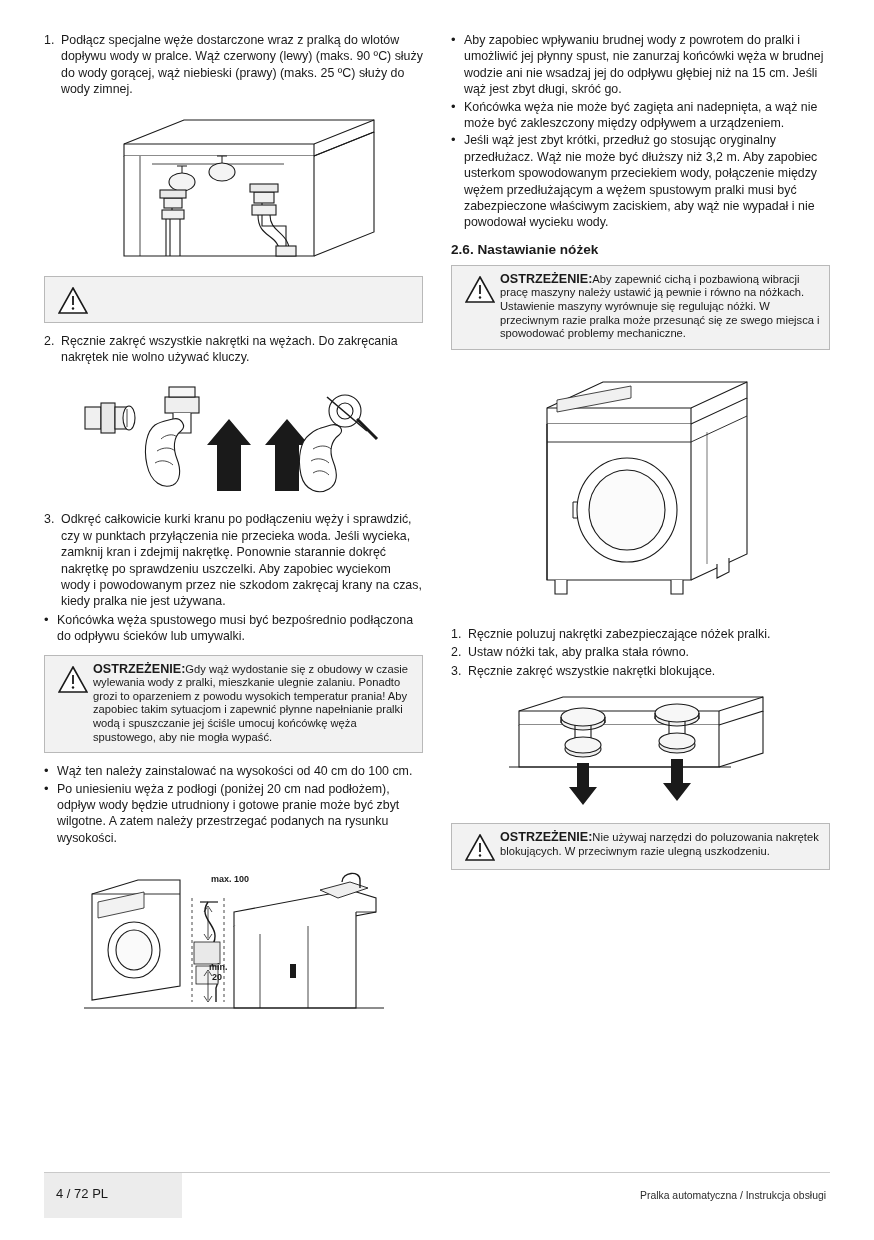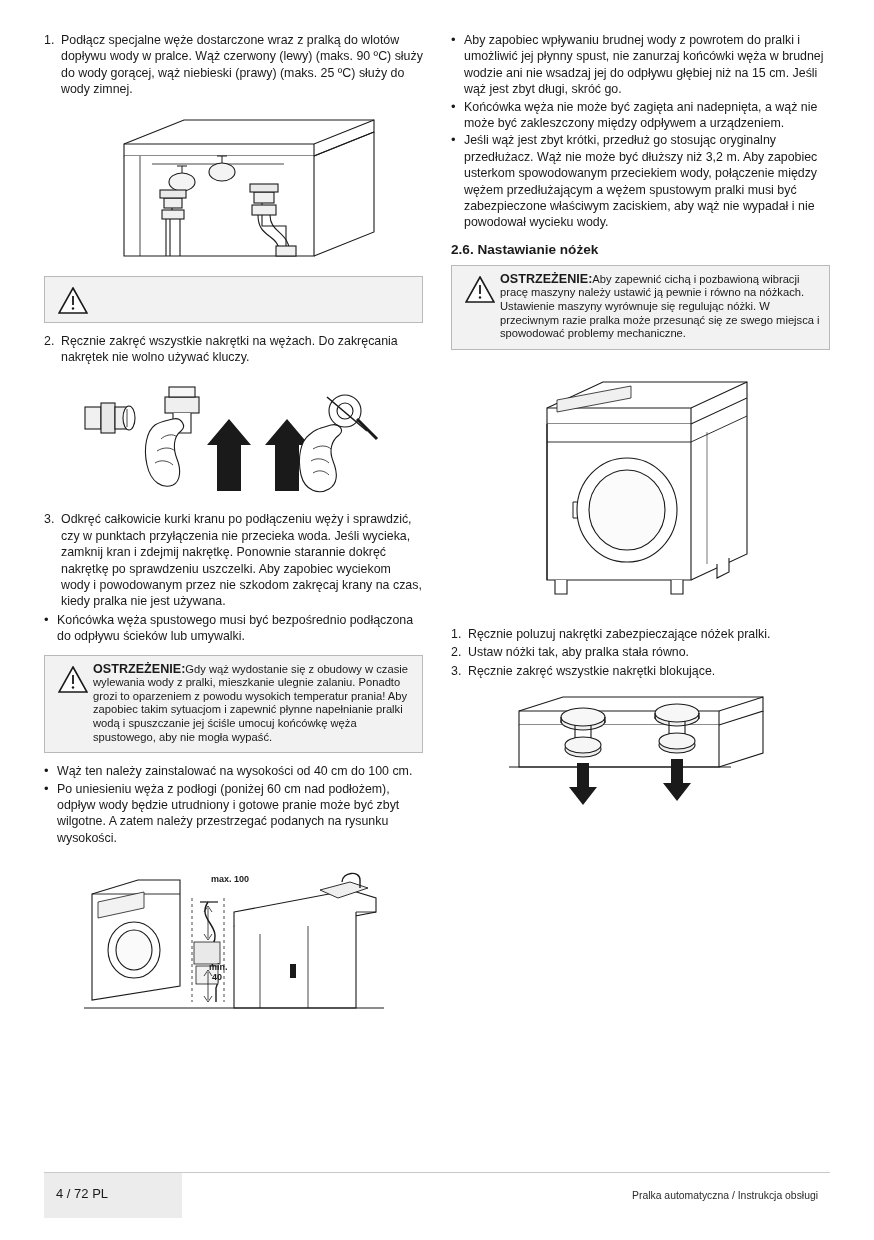--- a/index.html
+++ b/index.html
@@ -98,21 +98,21 @@
     width: 138px; height: 45px;
     background: #ececec;
   }
   .footer-left {
     position: absolute;
     left: 56px; top: 1186px;
     font-size: 13px;
   }
   .footer-right {
     position: absolute;
-    right: 56px; top: 1190px;
+    right: 48px; top: 1190px;
     font-size: 10.4px;
     color: #2b2b2b;
   }
   .lbl { font-size: 9px; font-weight: bold; }
 </style>
 </head>
 <body>
 
 <div class="page">
 
@@ -234,21 +234,21 @@
         </div>
         <div class="body"><span class="lead">OSTRZEŻENIE:</span><span>Gdy wąż wydostanie się z obudowy w czasie wylewania wody z pralki, mieszkanie ulegnie zalaniu. Ponadto grozi to oparzeniem z powodu wysokich temperatur prania! Aby zapobiec takim sytuacjom i zapewnić płynne napełnianie pralki wodą i spuszczanie jej ściśle umocuj końcówkę węża spustowego, aby nie mogła wypaść.</span></div>
       </div>
 
       <div class="bullet-item">
         <div class="dot">•</div>
         <div class="txt">Wąż ten należy zainstalować na wysokości od 40 cm do 100 cm.</div>
       </div>
       <div class="bullet-item">
         <div class="dot">•</div>
-        <div class="txt">Po uniesieniu węża z podłogi (poniżej 60 cm nad podłożem), odpływ wody będzie utrudniony i gotowe pranie może być zbyt wilgotne. A zatem należy przestrzegać podanych na rysunku wysokości.</div>
+        <div class="txt">Po uniesieniu węża z podłogi (poniżej 20 cm nad podłożem), odpływ wody będzie utrudniony i gotowe pranie może być zbyt wilgotne. A zatem należy przestrzegać podanych na rysunku wysokości.</div>
       </div>
 
       <div class="fig" style="margin-top:22px;">
         <svg width="300" height="150" viewBox="0 0 300 150" fill="none" stroke="#1a1a1a" stroke-width="1.1">
 
           <path d="M8 26 L54 12 L96 12 L96 118 L8 132 Z" fill="#fff"></path>
           <path d="M8 26 L96 26" stroke-width="0.9"></path>
           <path d="M14 34 L60 24 L60 40 L14 50 Z" fill="#f2f2f2" stroke-width="0.8"></path>
           <ellipse cx="50" cy="82" rx="26" ry="28" fill="#fff"></ellipse>
           <ellipse cx="50" cy="82" rx="18" ry="20" fill="#fafafa"></ellipse>
@@ -270,21 +270,21 @@
           <rect x="110" y="74" width="26" height="22" fill="#e9e9e9" stroke-width="0.8"></rect>
           <rect x="112" y="98" width="22" height="18" fill="#f2f2f2" stroke-width="0.8"></rect>
 
           <path d="M0 140 L300 140" stroke-width="1"></path>
 
           <path d="M124 40 L124 70 M120 44 L124 38 L128 44 M120 66 L124 72 L128 66" stroke-width="0.8"></path>
           <path d="M124 104 L124 132 M120 108 L124 102 L128 108 M120 128 L124 134 L128 128" stroke-width="0.8"></path>
         </svg>
         <div class="lbl" style="position:absolute; left:167px; top:6px;">max. 100</div>
         <div class="lbl" style="position:absolute; left:165px; top:94px;text-align:center;">min.</div>
-        <div class="lbl" style="position:absolute; left:168px; top:104px;">40</div>
+        <div class="lbl" style="position:absolute; left:168px; top:104px;">20</div>
       </div>
 
     </div>
 
     <div class="col">
 
       <div class="bullet-item">
         <div class="dot">•</div>
         <div class="txt">Aby zapobiec wpływaniu brudnej wody z powrotem do pralki i umożliwić jej płynny spust, nie zanurzaj końcówki węża w brudnej wodzie ani nie wsadzaj jej do odpływu głębiej niż na 15 cm. Jeśli wąż jest zbyt długi, skróć go.</div>
       </div>
@@ -380,20 +380,30 @@
             <ellipse cx="186" cy="48" rx="18" ry="8" fill="#f6f6f6"></ellipse>
           </g>
 
           <path d="M86 70 L86 94 L78 94 L92 112 L106 94 L98 94 L98 70 Z" fill="#1a1a1a" stroke="none"></path>
           <path d="M180 66 L180 90 L172 90 L186 108 L200 90 L192 90 L192 66 Z" fill="#1a1a1a" stroke="none"></path>
 
           <path d="M18 74 L240 74" stroke-width="1"></path>
         </svg>
       </div>
 
+      <div class="warn">
+        <div class="tri-wrap">
+          <svg class="tri" width="30" height="27" viewBox="0 0 30 27">
+            <path d="M15 1 L29 26 L1 26 Z" fill="#ffffff" stroke="#1a1a1a" stroke-width="1.6"></path>
+            <path d="M15 9 L15 18" stroke="#1a1a1a" stroke-width="1.8"></path>
+            <circle cx="15" cy="21.5" r="1.2" fill="#1a1a1a"></circle>
+          </svg>
+        </div>
+        <div class="body"><span class="lead">OSTRZEŻENIE:</span><span>Nie używaj narzędzi do poluzowania nakrętek blokujących. W przeciwnym razie ulegną uszkodzeniu.</span></div>
+      </div>
 
     </div>
   </div>
 
   <div class="footer-rule"></div>
   <div class="footer-band"></div>
   <div class="footer-left">4 / 72 PL</div>
   <div class="footer-right">Pralka automatyczna / Instrukcja obsługi</div>
 
 </div>

